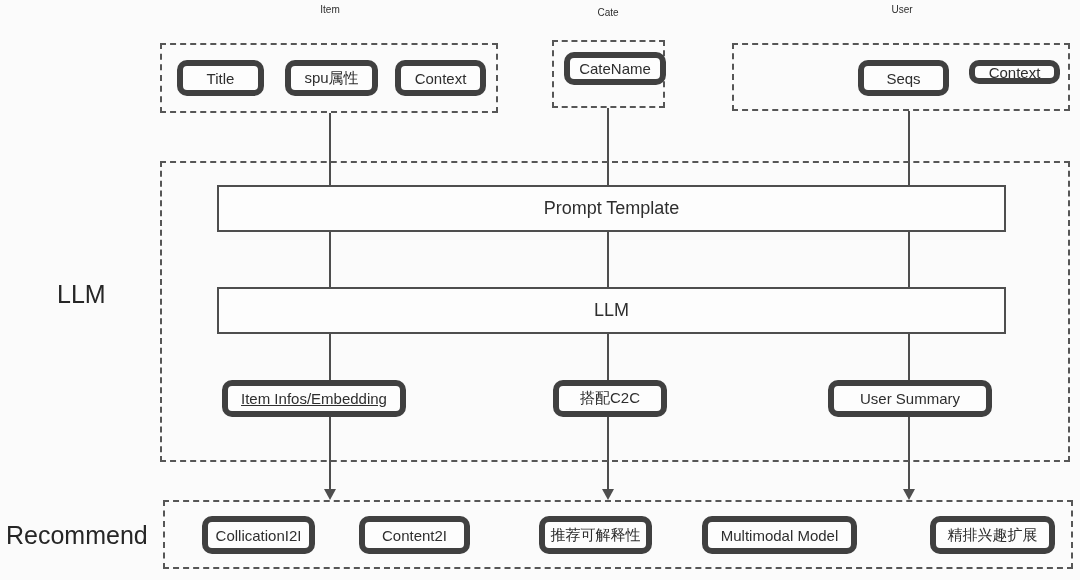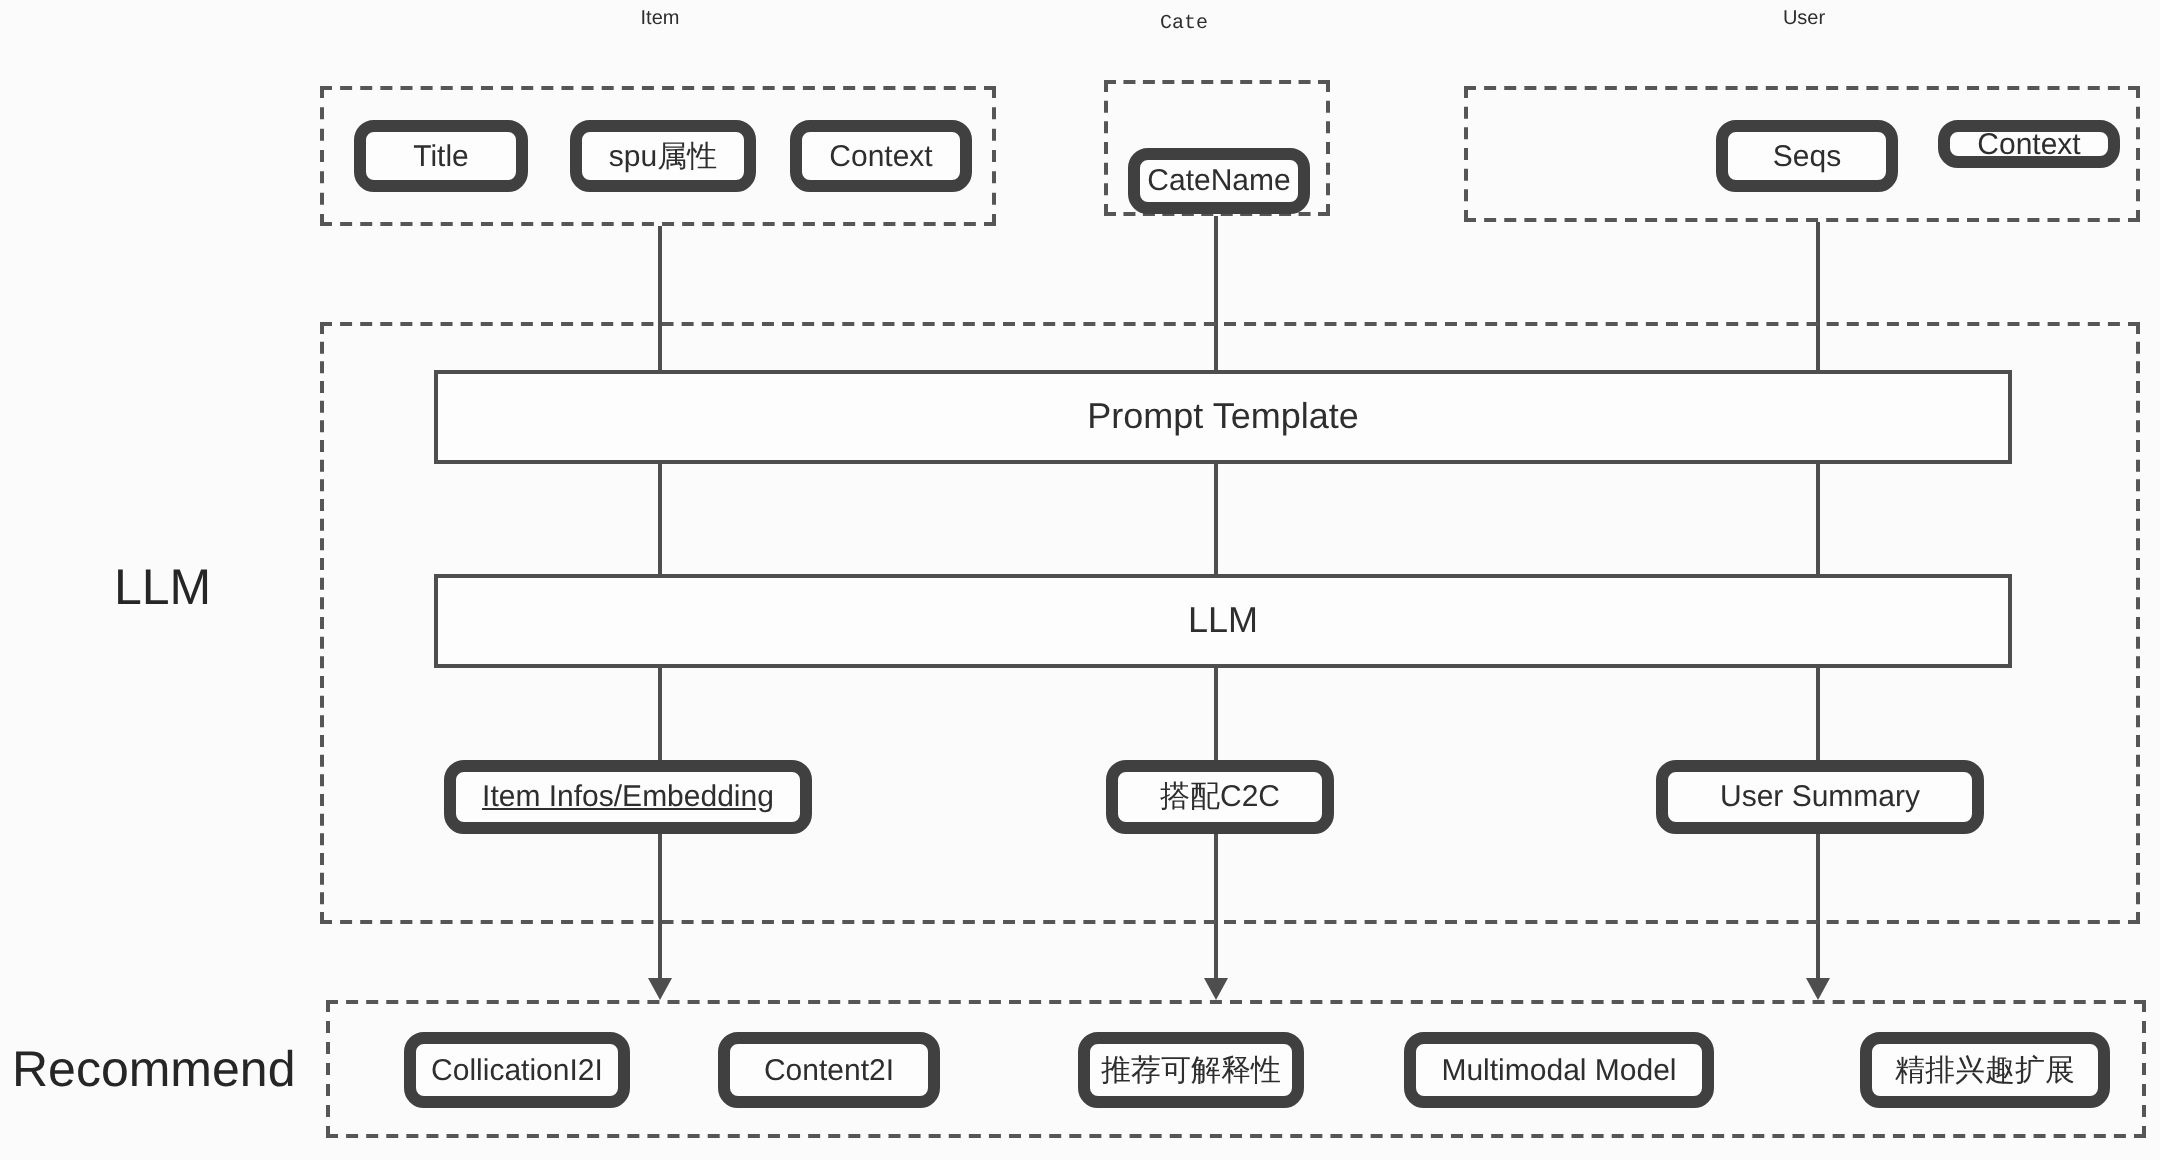--- a/index.html
+++ b/index.html
@@ -79,35 +79,35 @@
     z-index: 3;
     white-space: nowrap;
   }
 </style>
 </head>
 <body>
 
 <div class="canvas">
 
   <div class="top-label" style="left:280px; top:4px;">Item</div>
-  <div class="top-label" style="left:542px; top:7px;font-family:Liberation Mono, monospace;">Cate</div>
+  <div class="top-label" style="left:558px; top:7px;">Cate</div>
   <div class="top-label" style="left:852px; top:4px;">User</div>
 
   <div class="vline" style="left:329px; top:113px; height:268px;"></div>
   <div class="vline" style="left:607px; top:108px; height:273px;"></div>
   <div class="vline" style="left:908px; top:111px; height:270px;"></div>
 
   <div class="dashed-box" style="left:160px; top:43px; width:338px; height:70px;">
     <div class="chip" style="left:15px; top:15px; width:87px; height:36px;">Title</div>
     <div class="chip" style="left:123px; top:15px; width:93px; height:36px;">spu属性</div>
     <div class="chip" style="left:233px; top:15px; width:91px; height:36px;">Context</div>
   </div>
 
   <div class="dashed-box" style="left:552px; top:40px; width:113px; height:68px;">
-    <div class="chip" style="left:10px; top:32px; width:91px; height:33px;">CateName</div>
+    <div class="chip" style="left:10px; top:10px; width:102px; height:33px;">CateName</div>
   </div>
 
   <div class="dashed-box" style="left:732px; top:43px; width:338px; height:68px;">
     <div class="chip" style="left:124px; top:15px; width:91px; height:36px;">Seqs</div>
     <div class="chip" style="left:235px; top:15px; width:91px; height:24px;">Context</div>
   </div>
 
   <div class="section-label" style="left:57px; top:280px;">LLM</div>
 
   <div class="dashed-box" style="left:160px; top:161px; width:910px; height:301px;"></div>

